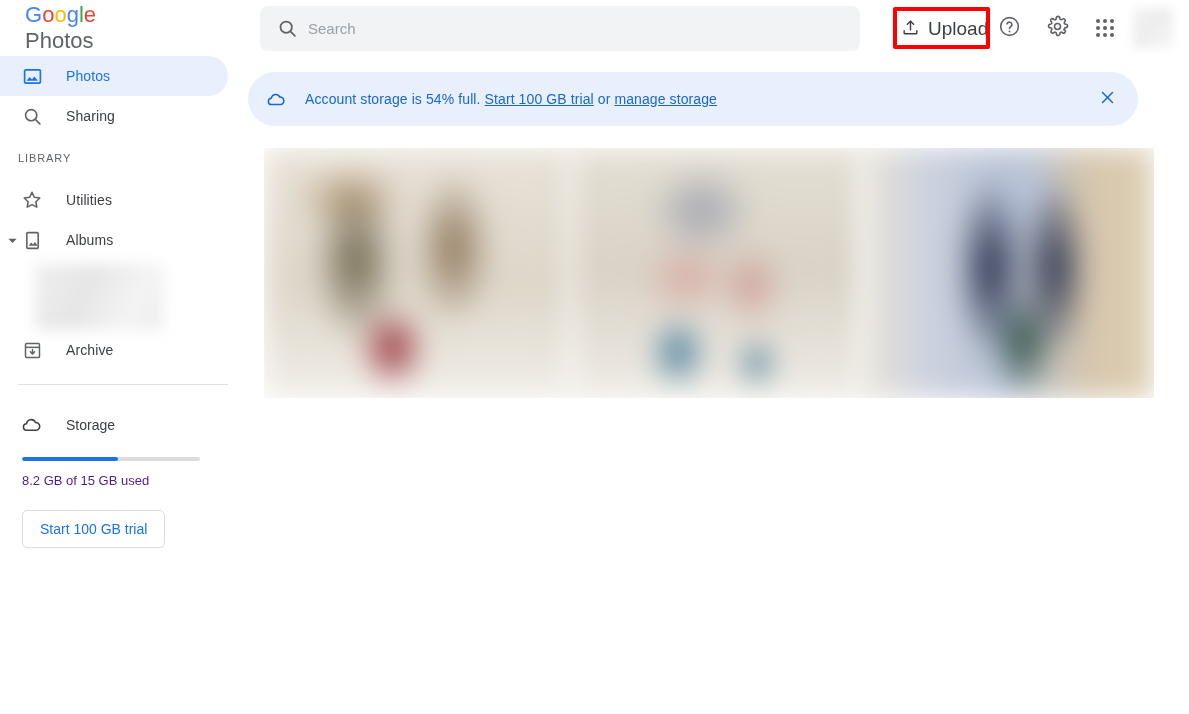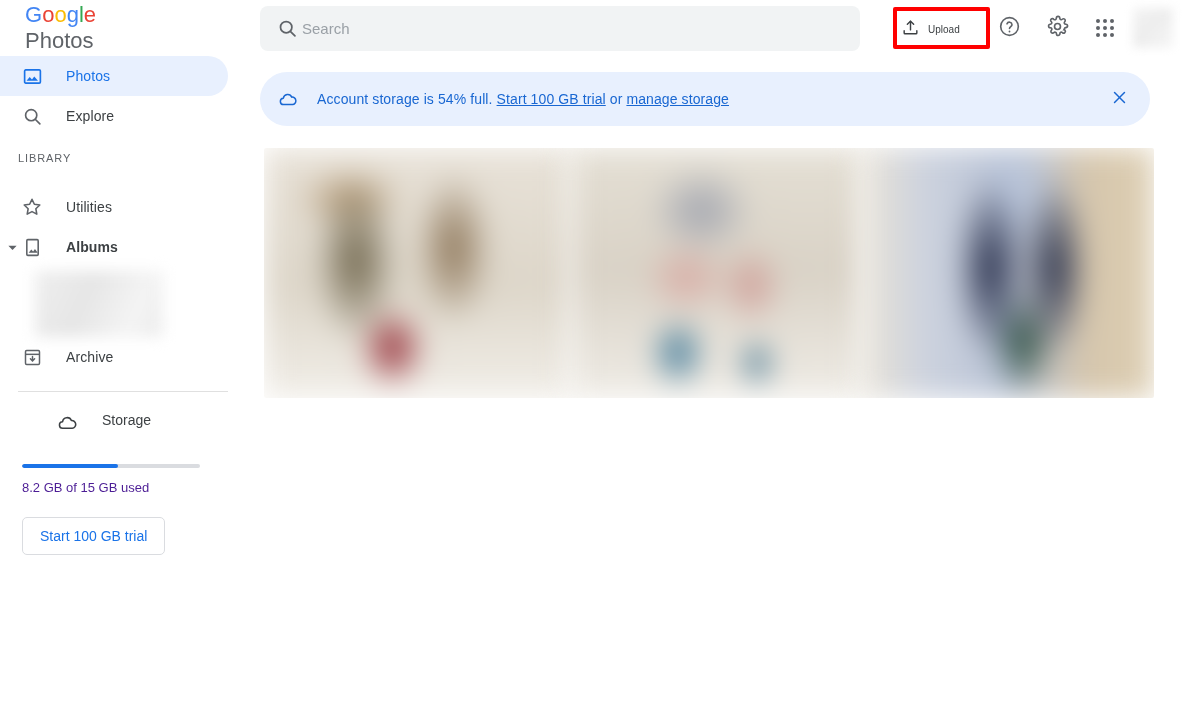--- a/index.html
+++ b/index.html
@@ -44,42 +44,42 @@
     width: 600px; height: 45px;
     background: #F1F3F4;
     border-radius: 8px;
     display: flex; align-items: center;
   }
   .search-icon { margin-left: 17px; display: flex; align-items: center; }
   .search-input {
     border: none; outline: none; background: transparent;
     font-family: "Liberation Sans", sans-serif;
     font-size: 15px; color: #3c4043;
-    margin-left: 2px; width: 500px; height: 40px;
+    margin-left: 8px; width: 500px; height: 40px;
   }
   .search-input::placeholder { color: #9AA0A6; }
   
   .upload-highlight {
     position: absolute; left: 893px; top: 7px;
     width: 97px; height: 42px;
     border: 4px solid #FF0000;
     border-radius: 2px;
     pointer-events: none;
     z-index: 40;
   }
   .upload-btn {
     position: absolute; left: 901px; top: 16px;
     display: flex; align-items: center;
     height: 26px;
     background: transparent; border: none;
     cursor: pointer; padding: 0;
     font-family: "Liberation Sans", sans-serif;
   }
   .upload-label {
-    font-size: 10px; color: #3C4043;
+    font-size: 19px; color: #3C4043;
     margin-left: 8px; white-space: nowrap;
   }
   .icon-btn {
     width: 40px; height: 40px;
     display: flex; align-items: center; justify-content: center;
     border-radius: 50%; cursor: pointer;
     background: transparent; border: none; padding: 0;
   }
   .help-btn { position: absolute; left: 989px; top: 8px; }
   .settings-btn { position: absolute; left: 1037px; top: 8px; }
@@ -129,48 +129,47 @@
     margin-left: 22px;
     letter-spacing: 0.1px;
   }
   .nav-item.active { background: #E8F0FE; }
   .nav-item.active .lbl { color: #1A73E8; font-weight: 500; }
 
   .section-label {
     font-size: 11px; color: #5F6368;
     letter-spacing: 0.9px;
     margin-left: 18px;
-    margin-top: 16px; margin-bottom: 23px;
+    margin-top: 16px; margin-bottom: 16px;
     font-weight: 500;
   }
-  .albums-row { position: relative; font-weight: bold; }
+  .albums-row { position: relative; }
   .albums-caret {
     position: absolute; left: 4px; top: 50%;
     transform: translateY(-50%);
     width: 16px; height: 16px;
     display: flex; align-items: center; justify-content: center;
     cursor: pointer;
   }
   .album-thumb {
     margin-left: 35px; margin-top: 4px;
     width: 128px; height: 66px;
     background: linear-gradient(115deg,#efefef 0%,#e6e6e6 40%,#f4f4f4 75%,#ececec 100%);
     filter: blur(7px);
     border-radius: 2px;
   }
   .divider {
     height: 1px; background: #E0E0E0;
     margin: 14px 20px 0 18px;
   }
 
   .storage-head {
-    display: flex; align-items: flex-start;
+    display: flex; align-items: center;
     height: 40px; margin-top: 20px;
     cursor: pointer;
-    padding-left: 36px;
   }
   .storage-head .ico { width: 24px; margin-left: 20px; display:flex; align-items:center; justify-content:center; }
   .storage-head .lbl { font-size: 14px; color: #3C4043; margin-left: 22px; }
 
   .progress-track {
     margin: 12px 0 0 22px;
     width: 178px; height: 4px;
     background: #DADCE0; border-radius: 2px;
     overflow: hidden;
   }
@@ -191,21 +190,21 @@
     display: inline-flex; align-items: center;
   }
 
   
   .main {
     position: absolute; left: 248px; top: 56px;
     width: 941px; height: 658px;
     background: #ffffff;
   }
   .storage-banner {
-    position: absolute; left: 12px; top: 16px;
+    position: absolute; left: 0; top: 16px;
     width: 890px; height: 54px;
     background: #E8F0FE;
     border-radius: 27px;
     display: flex; align-items: center;
   }
   .banner-cloud { margin-left: 18px; display: flex; align-items: center; flex: none; }
   .banner-text {
     margin-left: 18px;
     font-size: 14px; color: #1967D2;
     letter-spacing: 0.1px;
@@ -338,21 +337,21 @@
     <span class="lbl">Photos</span>
   </div>
 
   <div class="nav-item">
     <span class="ico">
       <svg width="21" height="21" viewBox="0 0 24 24" fill="none" stroke="#5F6368" stroke-width="1.9" stroke-linecap="round">
         <circle cx="10.5" cy="10.5" r="6.4"></circle>
           <line x1="15.4" y1="15.4" x2="20.4" y2="20.4"></line>
       </svg>
     </span>
-    <span class="lbl">Explore</span>
+    <span class="lbl">Sharing</span>
   </div>
 
 
   <div class="section-label no-sel">LIBRARY</div>
 
   <div class="nav-item">
     <span class="ico">
       <svg width="22" height="22" viewBox="0 0 24 24" fill="none" stroke="#5F6368" stroke-width="1.7" stroke-linejoin="round">
         <path d="M12 3.6l2.6 5.4 5.9.8-4.3 4.1 1.05 5.9L12 17l-5.25 2.8L7.8 13.9 3.5 9.8l5.9-.8z"></path>
       </svg>

